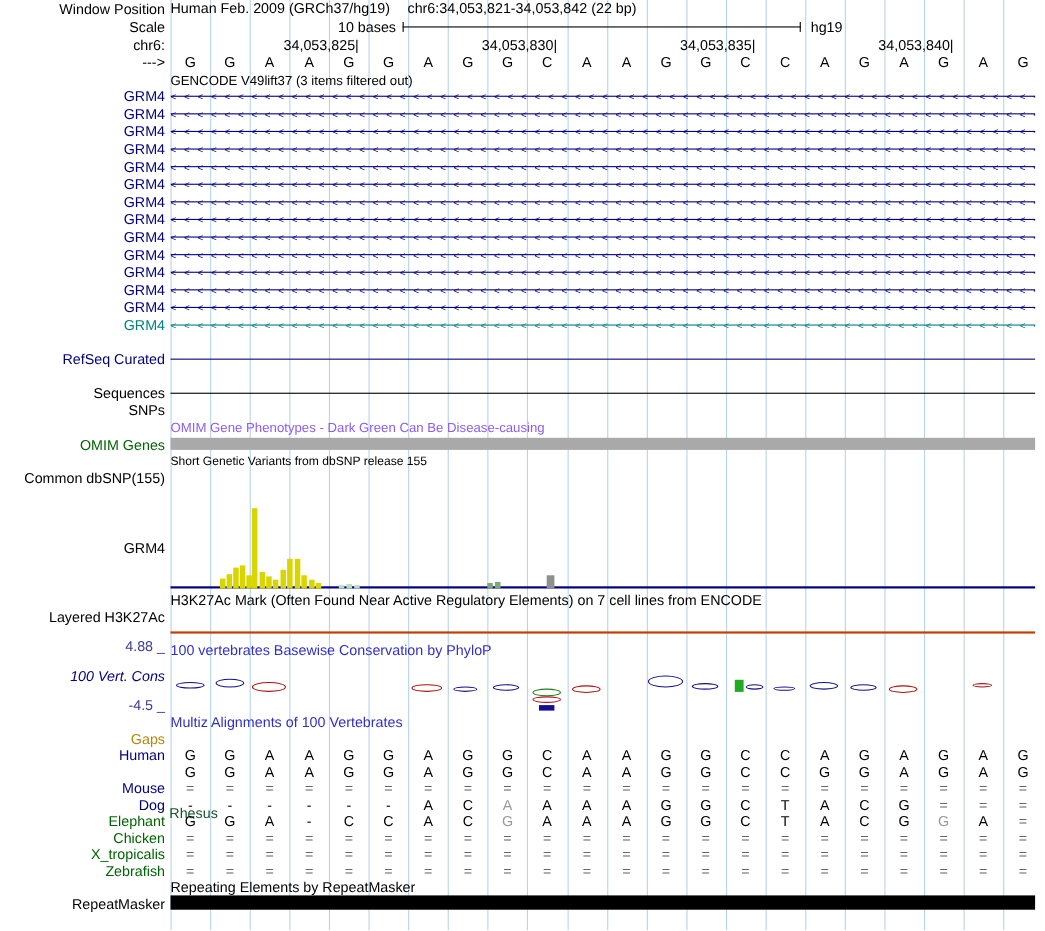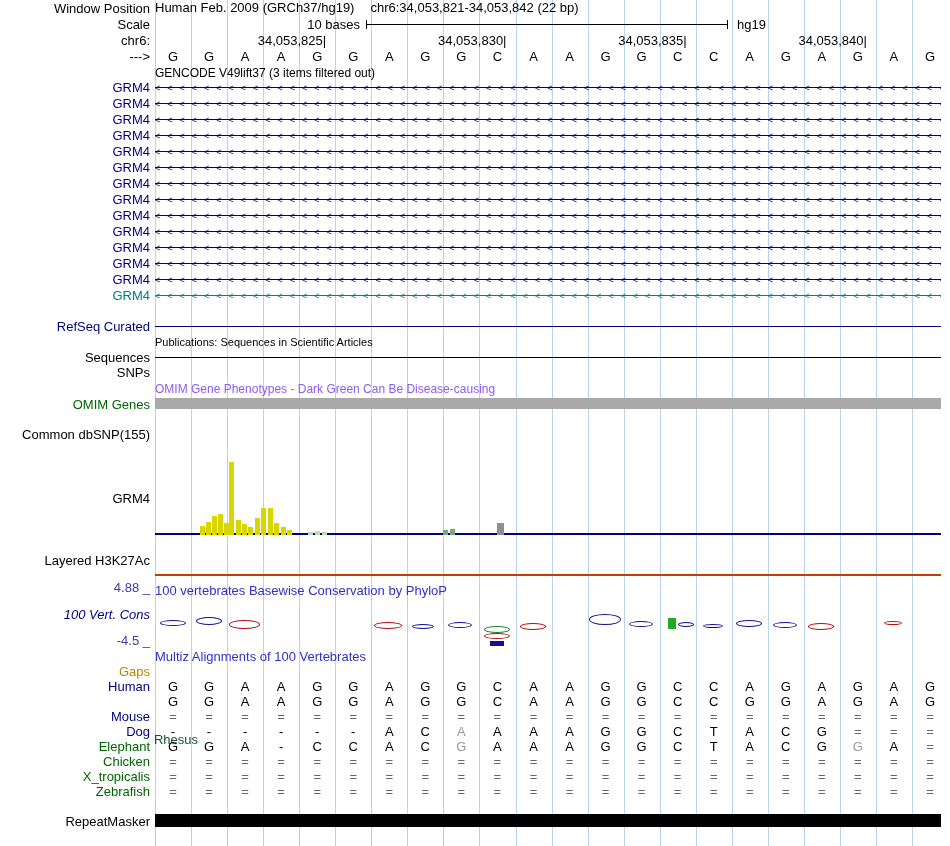--- a/index.html
+++ b/index.html
@@ -61,46 +61,48 @@
   <div class="abs" style="top:17px;left:737px;font-size:13px;line-height:15px">hg19</div>
 
   <div class="left-label" style="top:33px">chr6:</div>
   <div class="left-label" style="top:49px">---&gt;</div>
 
   <div class="title" style="top:66px;font-size:12px">GENCODE V49lift37 (3 items filtered out)</div>
 
   <div class="left-label" style="top: 319px; color: rgb(0, 0, 128);">RefSeq Curated</div>
   <div class="hline" style="top: 326px; height: 1px; background: rgb(0, 0, 128);"></div>
 
-  <div class="title small" style="top:336px">Publications: Sequences in Scientific Articles</div>
   <div class="left-label" style="top:350px">Sequences</div>
   <div class="hline" style="top: 357px; height: 1px; background: rgb(0, 0, 0);"></div>
 
   <div class="left-label" style="top:365px">SNPs</div>
 
   <div class="title" style="top: 382px; font-size: 12px; color: #8b5cf6;">OMIM Gene Phenotypes - Dark Green Can Be Disease-causing</div>
   <div class="left-label" style="top: 397px; color: rgb(0, 100, 0);">OMIM Genes</div>
   <div class="hline" style="top: 398px; height: 11px; background: rgb(169, 169, 169);"></div>
 
+  <div class="title small" style="top:414px">Short Genetic Variants from dbSNP release 155</div>
   <div class="left-label" style="top:427px">Common dbSNP(155)</div>
 
   <div class="left-label" style="top:491px">GRM4</div>
   <div class="hline" style="top: 533px; height: 2px; background: rgb(0, 0, 128);"></div>
 
+  <div class="title" style="top:539px">H3K27Ac Mark (Often Found Near Active Regulatory Elements) on 7 cell lines from ENCODE</div>
   <div class="left-label" style="top:553px">Layered H3K27Ac</div>
   <div class="hline" style="top: 574px; height: 2px; background: rgb(192, 64, 0);"></div>
 
   <div class="left-label" style="top: 580px; color: rgb(60, 60, 156);">4.88 _</div>
   <div class="title" style="top: 584px; color: rgb(48, 48, 200);">100 vertebrates Basewise Conservation by PhyloP</div>
   <div class="left-label" style="top: 607px; color: rgb(0, 0, 128); font-style: italic;">100 Vert. Cons</div>
   <div class="left-label" style="top: 633px; color: rgb(60, 60, 156);">-4.5 _</div>
 
   <div class="title" style="top: 650px; color: rgb(48, 48, 200);">Multiz Alignments of 100 Vertebrates</div>
   <div class="left-label" style="top: 664px; color: rgb(184, 134, 11);">Gaps</div>
 
+  <div class="title" style="top:800px">Repeating Elements by RepeatMasker</div>
   <div class="left-label" style="top:814px">RepeatMasker</div>
   <div class="hline" style="top: 814px; height: 13px; background: rgb(0, 0, 0);"></div>
 <div style="position: absolute; top: 33px; right: 614.8px; font-size: 13px; line-height: 15px; white-space: nowrap;">34,053,825|</div>
     <div style="position: absolute; top: 33px; right: 434.5px; font-size: 13px; line-height: 15px; white-space: nowrap;">34,053,830|</div>
     <div style="position: absolute; top: 33px; right: 254.3px; font-size: 13px; line-height: 15px; white-space: nowrap;">34,053,835|</div>
     <div style="position: absolute; top: 33px; right: 74.1px; font-size: 13px; line-height: 15px; white-space: nowrap;">34,053,840|</div>
     <div class="cell" style="position: absolute; left: 155px; top: 49px; width: 36px;">G</div>
     <div class="cell" style="position: absolute; left: 191px; top: 49px; width: 36px;">G</div>
     <div class="cell" style="position: absolute; left: 227.1px; top: 49px; width: 36px;">A</div>
     <div class="cell" style="position: absolute; left: 263.1px; top: 49px; width: 36px;">A</div>

